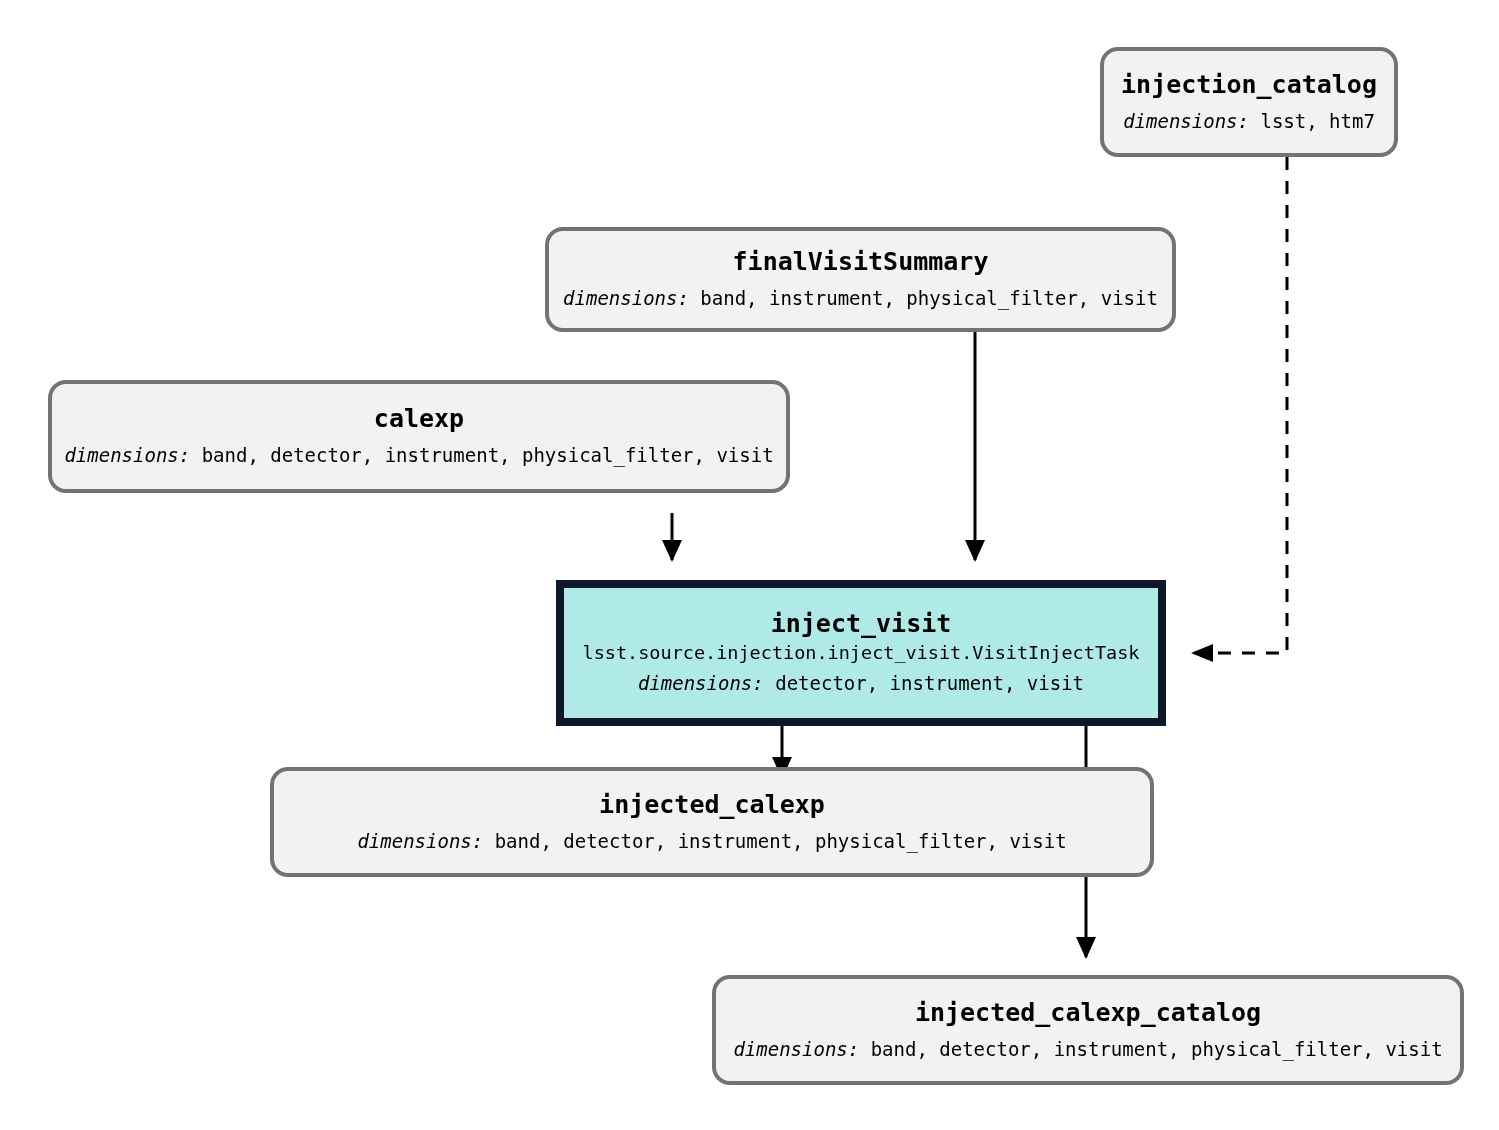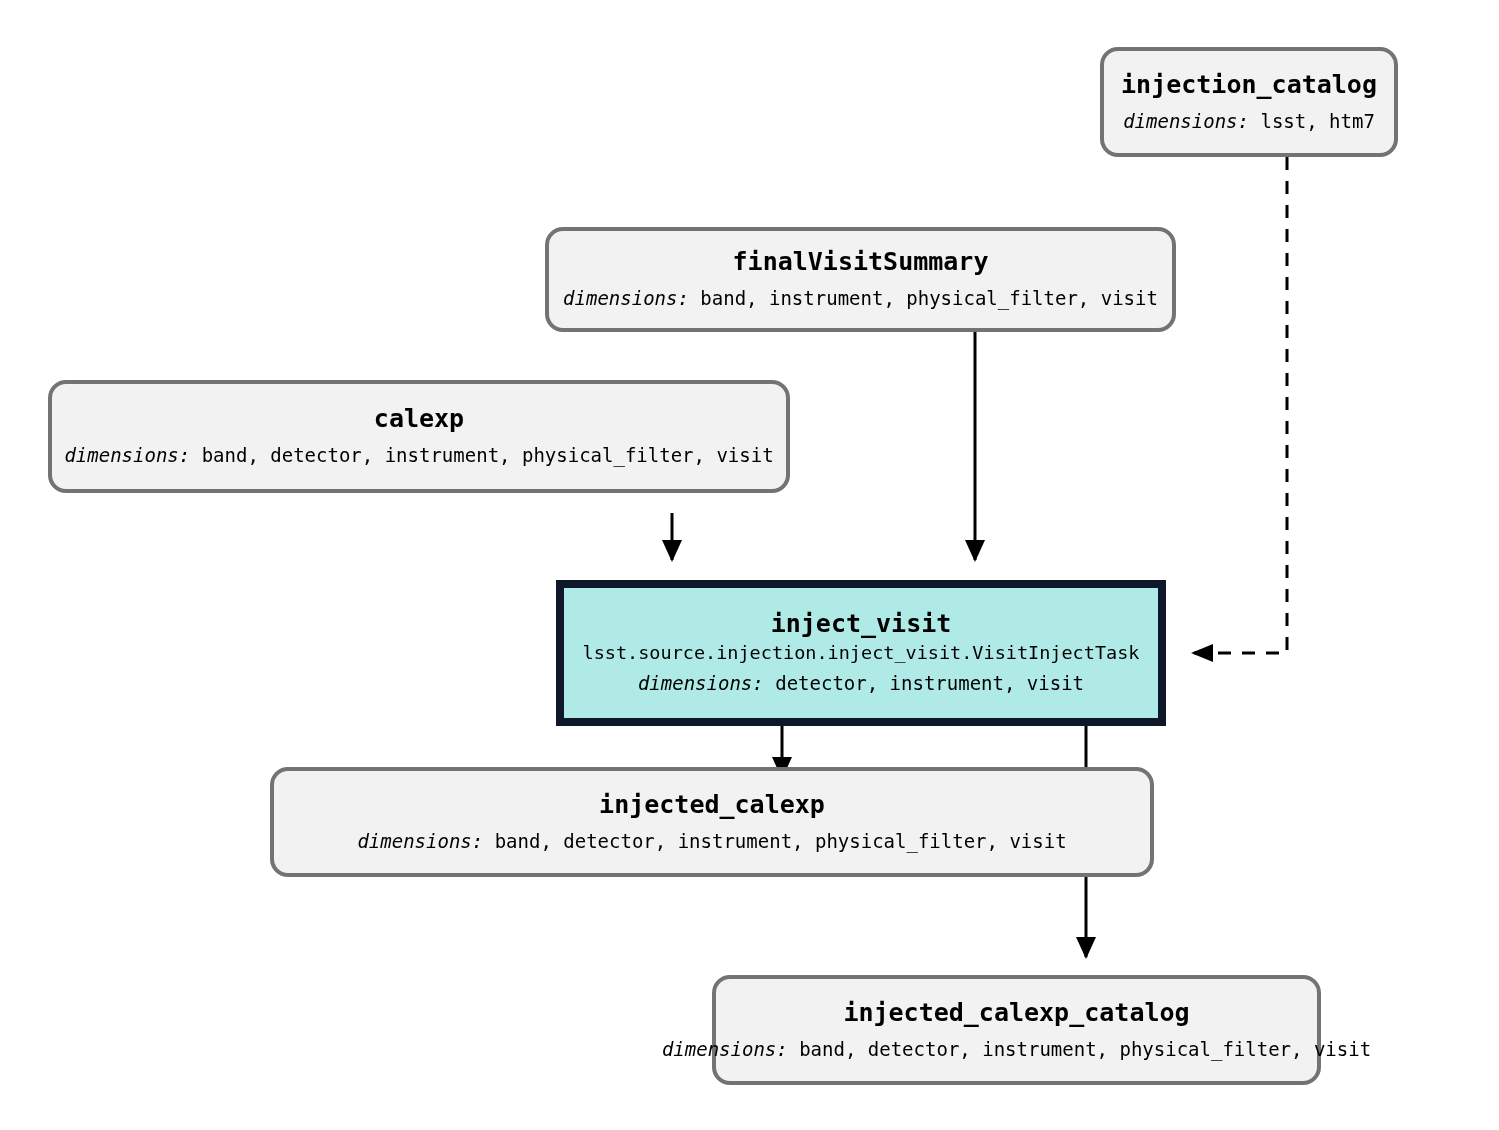--- a/index.html
+++ b/index.html
@@ -129,18 +129,18 @@
     <div class="node-title node-task-title">inject_visit</div>
     <div class="node-classpath">lsst.source.injection.inject_visit.VisitInjectTask</div>
     <div class="node-dims"><span class="dims-label">dimensions: </span><span class="dims-value">detector, instrument, visit</span></div>
   </div>
 
   <div class="node dataset" style="left:270px; top:767px; width:884px; height:110px;">
     <div class="node-title">injected_calexp</div>
     <div class="node-dims"><span class="dims-label">dimensions: </span><span class="dims-value">band, detector, instrument, physical_filter, visit</span></div>
   </div>
 
-  <div class="node dataset" style="left:712px; top:975px; width:609px; height:110px;">
+  <div class="node dataset" style="left:712px; top:975px; width:752px; height:110px;">
     <div class="node-title">injected_calexp_catalog</div>
     <div class="node-dims"><span class="dims-label">dimensions: </span><span class="dims-value">band, detector, instrument, physical_filter, visit</span></div>
   </div>
 
 </div>
 
 </body></html>

